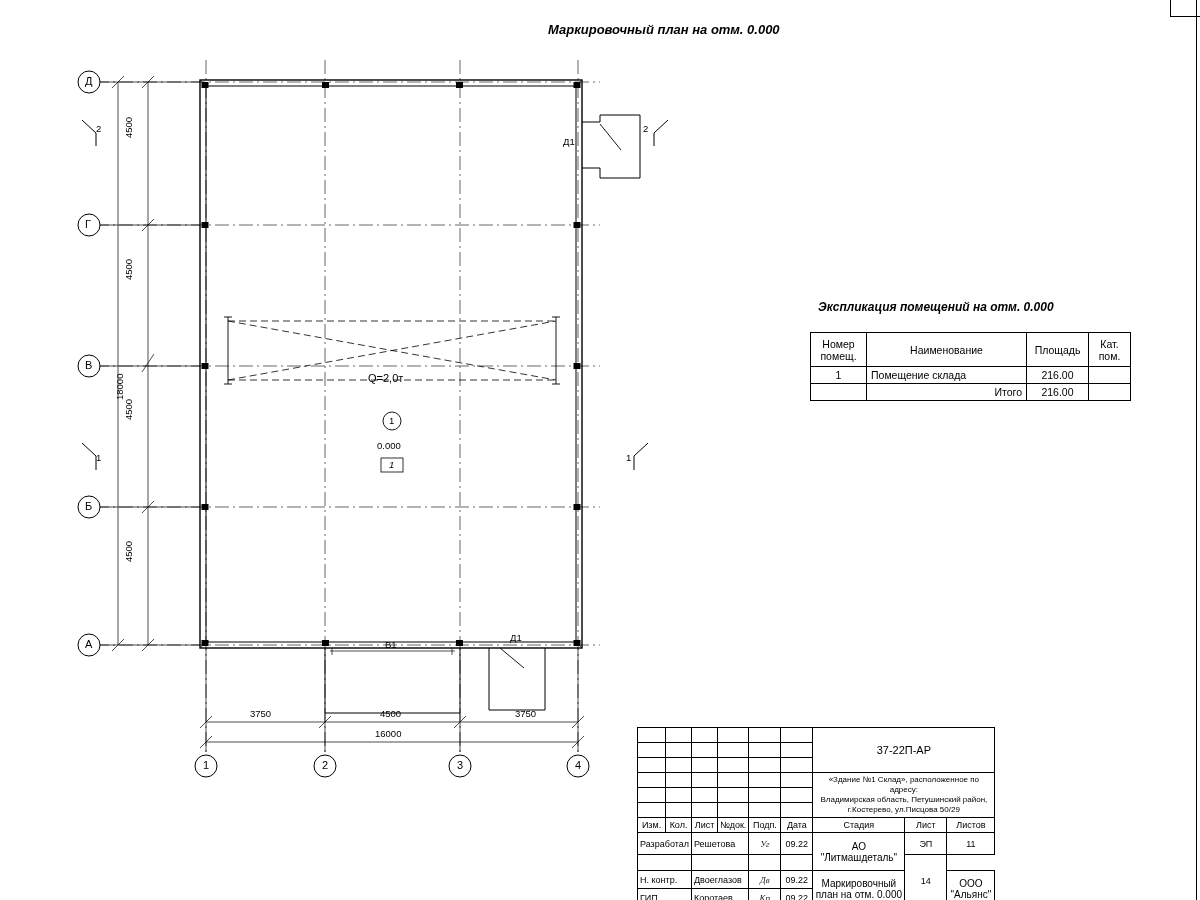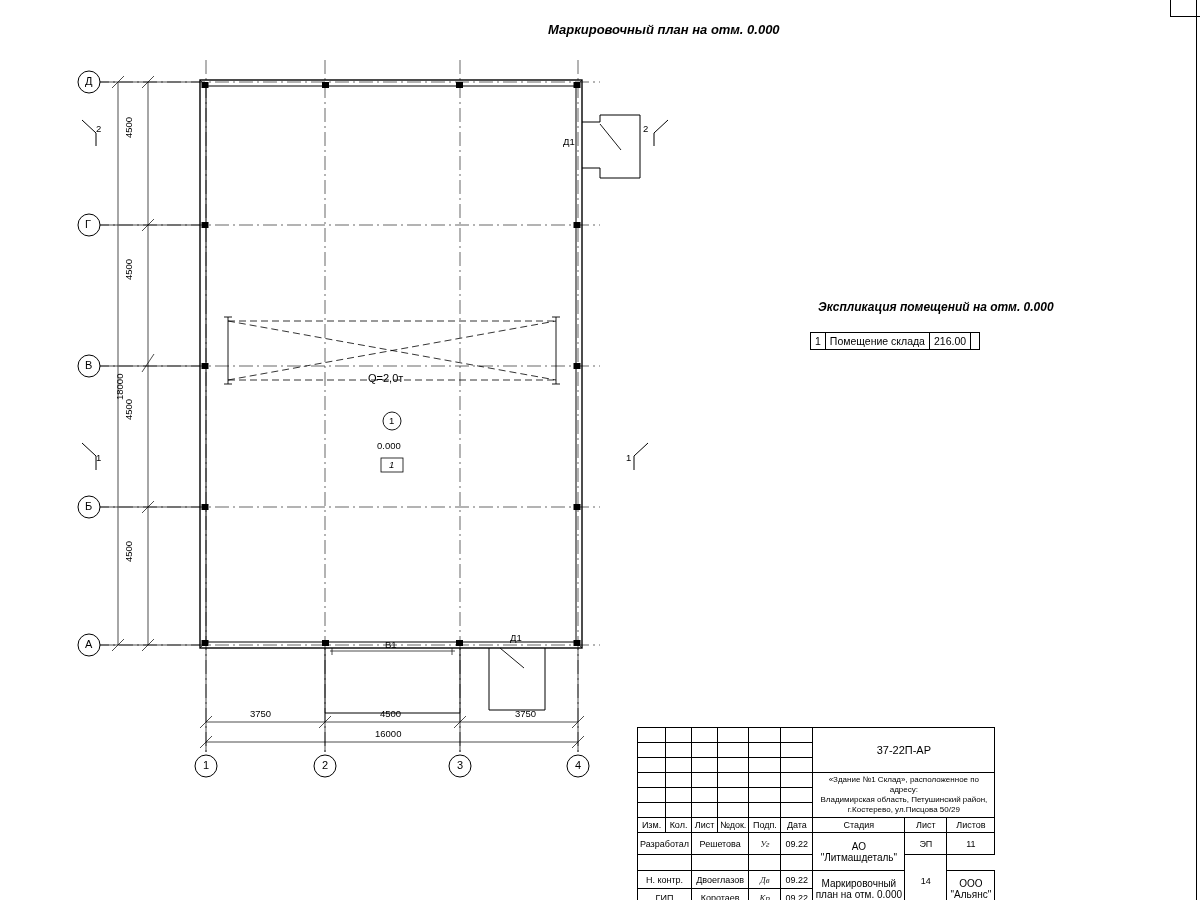--- a/index.html
+++ b/index.html
@@ -54,21 +54,21 @@
   #stamp table { border-collapse: collapse; }
   #stamp td {
     border: 1px solid #000;
     font-size: 9px;
     padding: 0 2px;
     text-align: center;
     vertical-align: middle;
     height: 15px;
     background: #fff;
   }
-  #stamp td.l { text-align: center; margin-top: 23px; }
+  #stamp td.l { text-align: left; margin-top: 23px; }
   #stamp .big { font-size: 11px; }
   #stamp .mid { font-size: 10px; }
   #stamp .tiny { font-size: 8px; line-height: 10px; }
   .sign { font-family: "Liberation Serif", serif; font-style: italic; font-size: 12px; color:#222; }
 
   
   .frame-line { background: #000; }
 </style>
 </head>
 <body>
@@ -280,23 +280,41 @@
 
   <div class="abs lbl-sm" style="left:96px; top:123px;">2</div>
   <div class="abs lbl-sm" style="left:643px; top:123px;">2</div>
   <div class="abs lbl-sm" style="left:96px; top:452px;">1</div>
   <div class="abs lbl-sm" style="left:626px; top:452px;">1</div>
 
   <div class="abs" id="spec-title">Экспликация помещений на отм. 0.000</div>
 
   <table class="grid abs" id="spec-table">
     <tbody>
+        <tr>
+      <td style="width:56px; height:34px;">
+        <span>Номер</span><br>
+        <span>помещ.</span>
+      </td>
+      <td style="width:160px;">Наименование</td>
+      <td style="width:62px;">Площадь</td>
+      <td style="width:42px;">
+        <span>Кат.</span><br>
+        <span>пом.</span>
+      </td>
+    </tr>
     <tr>
       <td>1</td>
       <td class="name">Помещение склада</td>
+      <td>216.00</td>
+      <td></td>
+    </tr>
+    <tr>
+      <td></td>
+      <td class="r">Итого</td>
       <td>216.00</td>
       <td></td>
     </tr>
   </tbody>
     </table>
 
 
   <div class="abs" id="stamp">
     <table>
 

